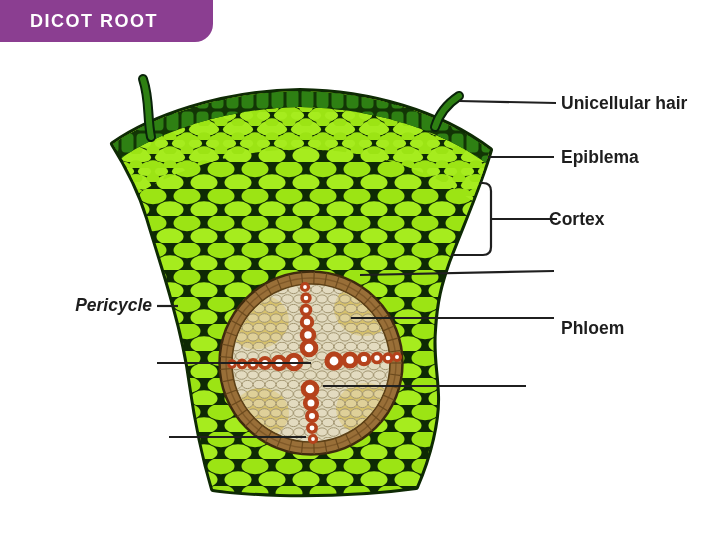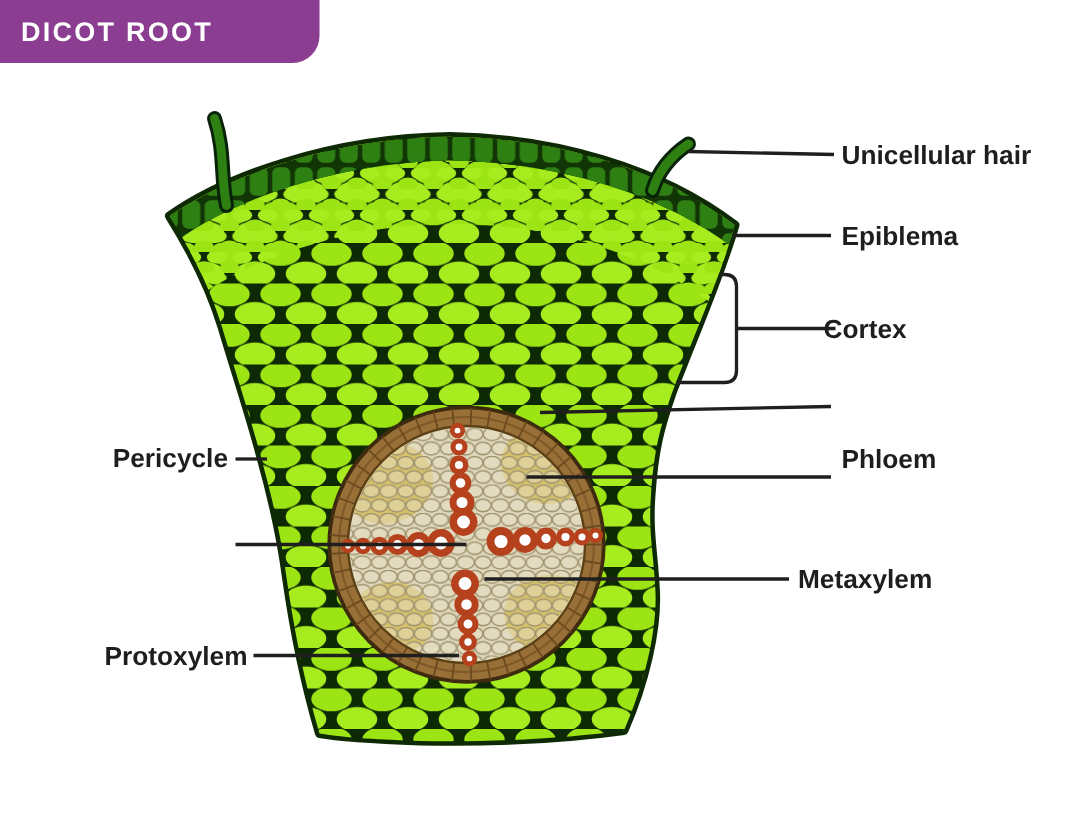--- a/index.html
+++ b/index.html
@@ -1,25 +1,25 @@
 <!DOCTYPE html>
 <html><head>
 <meta charset="utf-8">
 <style>
   html,body{margin:0;padding:0;background:#ffffff;}
   .stage{position:relative;width:720px;height:551px;background:#ffffff;overflow:hidden;
          font-family:"Liberation Sans",sans-serif;}
   .badge{position:absolute;left:0;top:0;width:213px;height:42px;background:#8b3e91;
          border-radius:0 0 18px 0;}
-  .badge span{display:block;line-height:42px;padding-left:14px;color:#ffffff;
+  .badge span{display:block;line-height:42px;padding-left:30px;color:#ffffff;
          font-weight:700;font-size:18px;letter-spacing:1.5px;}
   svg.art{position:absolute;left:0;top:0;}
   .lbl{position:absolute;font-size:17.5px;font-weight:600;color:#1e1e1e;height:22px;
        line-height:22px;white-space:nowrap;}
-  .lbl.rt{text-align:right;}
+  .lbl.rt{text-align:right;font-style:italic;}
 </style>
 </head>
 <body>
 
 <div class="stage">
 
   <div class="badge">
     <span>DICOT ROOT</span>
   </div>
 
@@ -181,17 +181,15 @@
       <line x1="323" y1="386" x2="526" y2="386"></line>
       <line x1="157" y1="306" x2="178" y2="306"></line>
       <line x1="157" y1="363" x2="311" y2="363"></line>
       <line x1="169" y1="437" x2="306" y2="437"></line>
     </g>
   </svg>
 
   <div class="lbl" style="left:561px;top:92px">Unicellular hair</div>
   <div class="lbl" style="left:561px;top:146px">Epiblema</div>
   <div class="lbl" style="left:549px;top:208px">Cortex</div>
-  <div class="lbl" style="left:561px;top:295px">Phloem</div>
-  <div class="lbl" style="left:532px;top:375px">Metaxylem</div>
+  <div class="lbl" style="left:561px;top:317px">Phloem</div>
   <div class="lbl rt" style="left:0;width:152px;top:294px">Pericycle</div>
-  <div class="lbl rt" style="left:0;width:165px;top:426px">Protoxylem</div>
 </div>
 
 </body></html>

